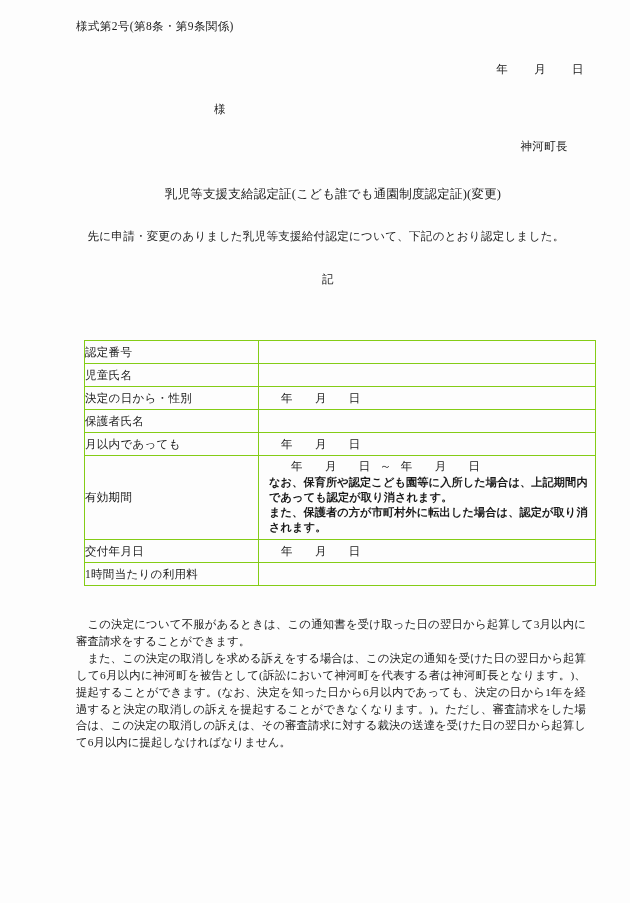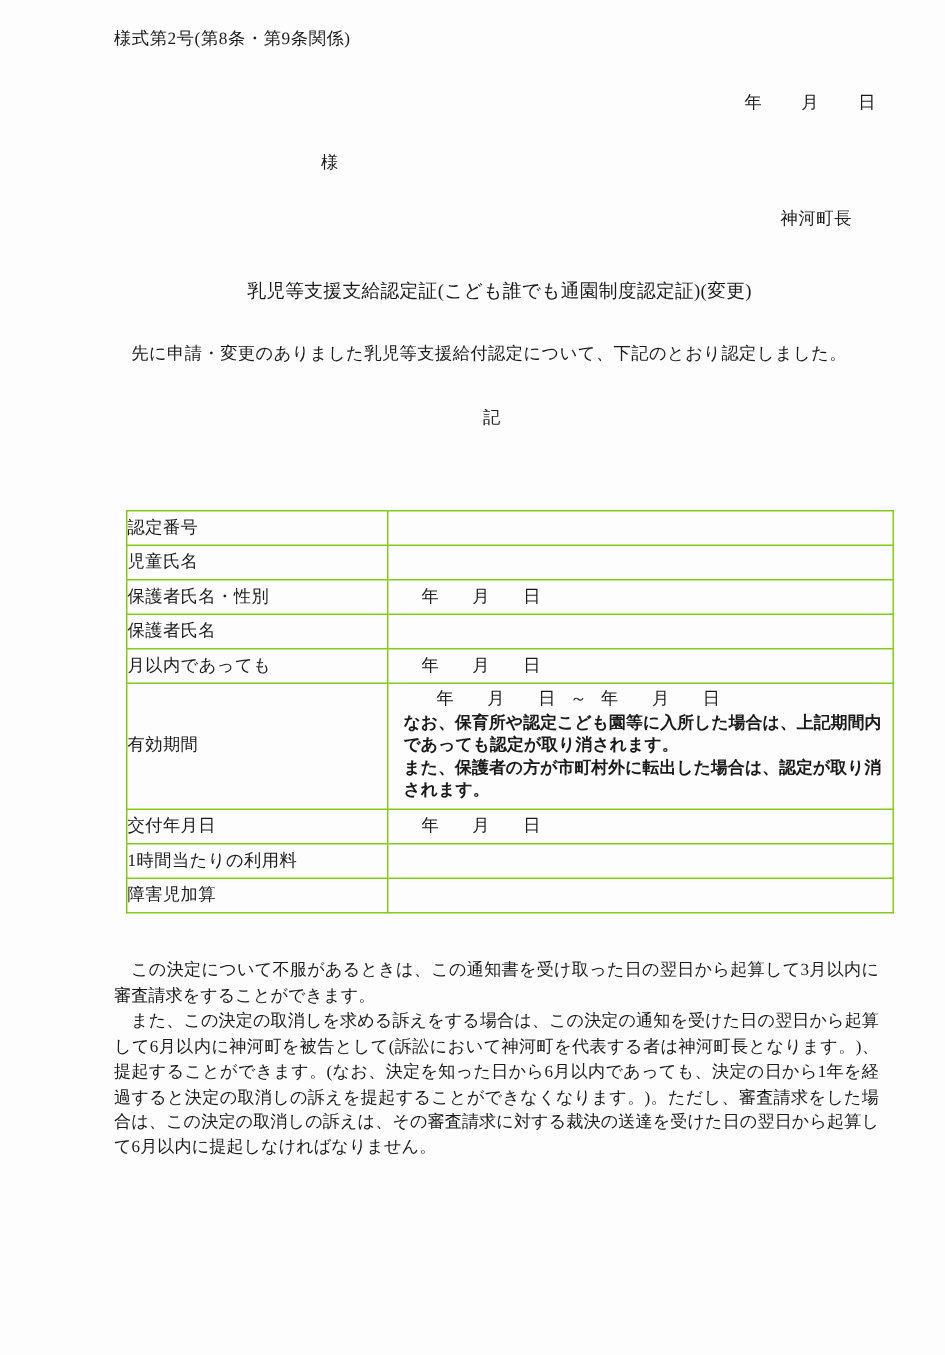--- a/index.html
+++ b/index.html
@@ -156,21 +156,21 @@
             <td class="label">認定番号</td>
             <td class="value"></td>
           </tr>
 
           <tr class="row-blank">
             <td class="label">児童氏名</td>
             <td class="value"></td>
           </tr>
 
           <tr class="row-blank">
-            <td class="label">保護者氏名・性別</td>
+            <td class="label">決定の日から・性別</td>
             <td class="value">
               <span class="ymd"><span>年</span><span class="sp"></span><span>月</span><span class="sp"></span><span>日</span></span>
             </td>
           </tr>
 
 
           <tr class="row-blank">
             <td class="label">保護者氏名</td>
             <td class="value"></td>
           </tr>
@@ -196,24 +196,20 @@
             <td class="value">
               <span class="ymd"><span>年</span><span class="sp"></span><span>月</span><span class="sp"></span><span>日</span></span>
             </td>
           </tr>
 
           <tr class="row-blank">
             <td class="label">1時間当たりの利用料</td>
             <td class="value"></td>
           </tr>
 
-          <tr class="row-blank">
-            <td class="label">障害児加算</td>
-            <td class="value"></td>
-          </tr>
 
 
 
         </tbody>
       </table>
     </div>
 
     <div class="legal">
       <p>この決定について不服があるときは、この通知書を受け取った日の翌日から起算して3月以内に審査請求をすることができます。</p>
       <p>また、この決定の取消しを求める訴えをする場合は、この決定の通知を受けた日の翌日から起算して6月以内に神河町を被告として(訴訟において神河町を代表する者は神河町長となります。)、提起することができます。(なお、決定を知った日から6月以内であっても、決定の日から1年を経過すると決定の取消しの訴えを提起することができなくなります。)。ただし、審査請求をした場合は、この決定の取消しの訴えは、その審査請求に対する裁決の送達を受けた日の翌日から起算して6月以内に提起しなければなりません。</p>

